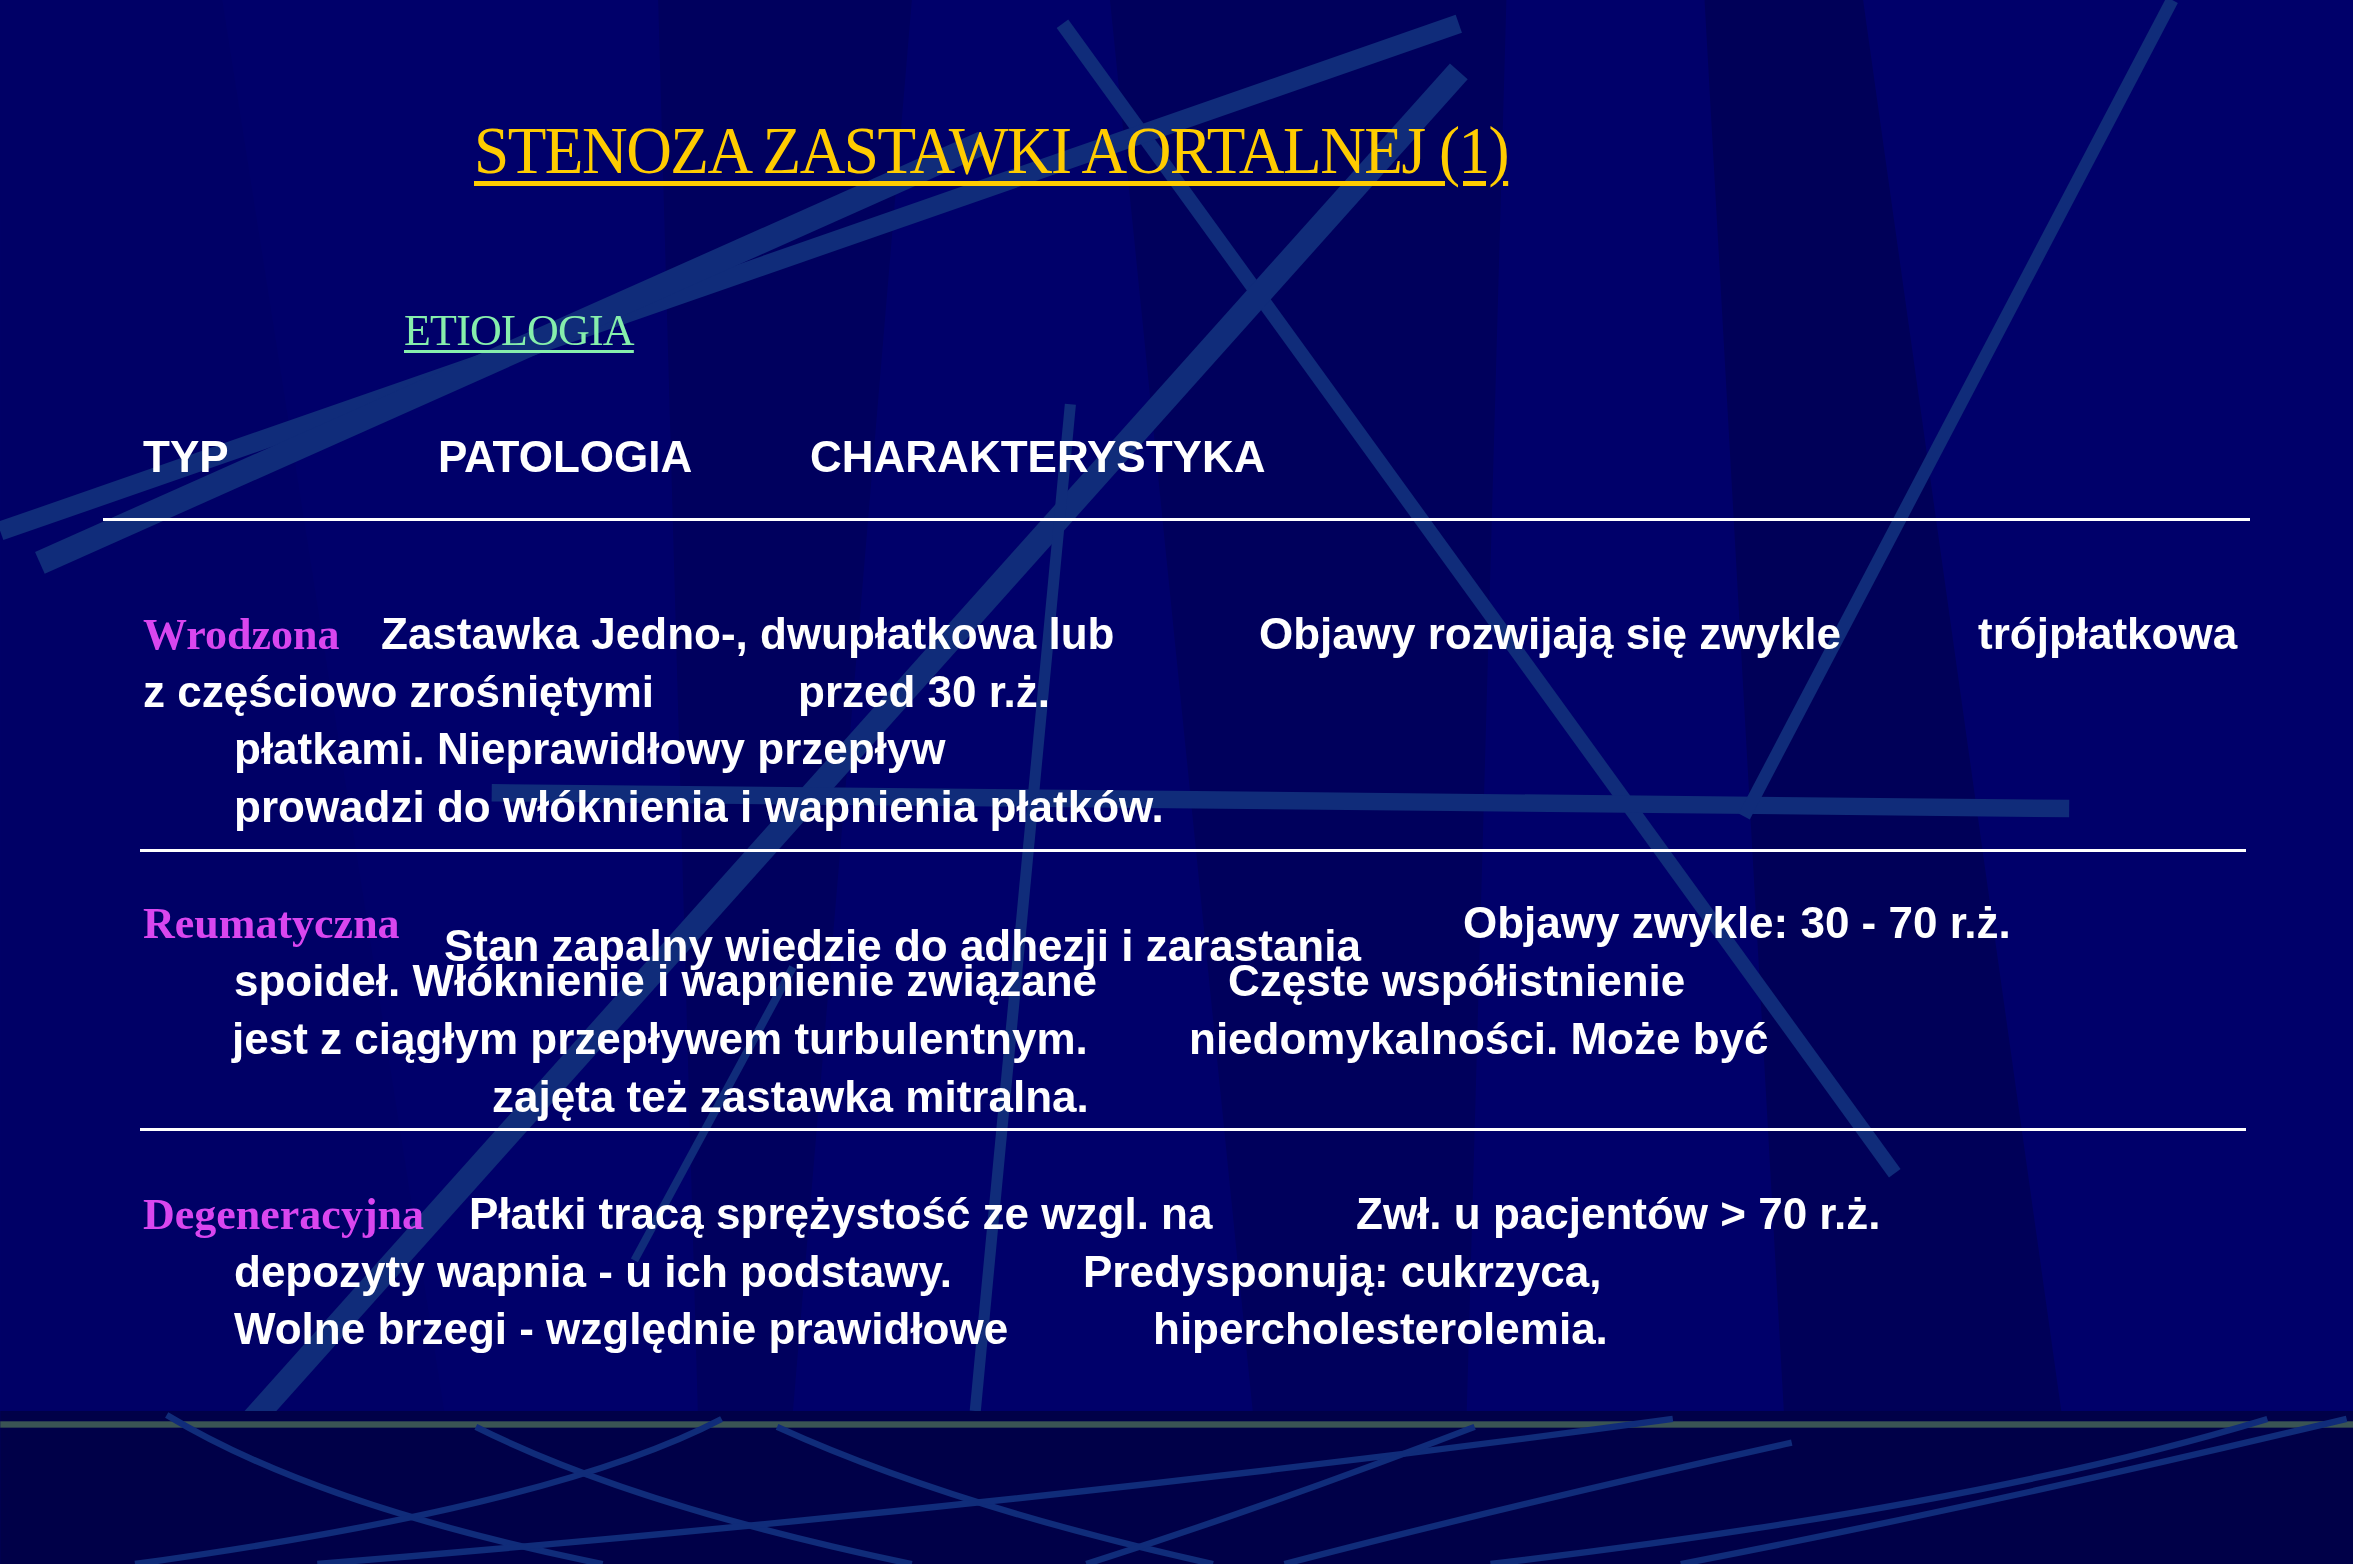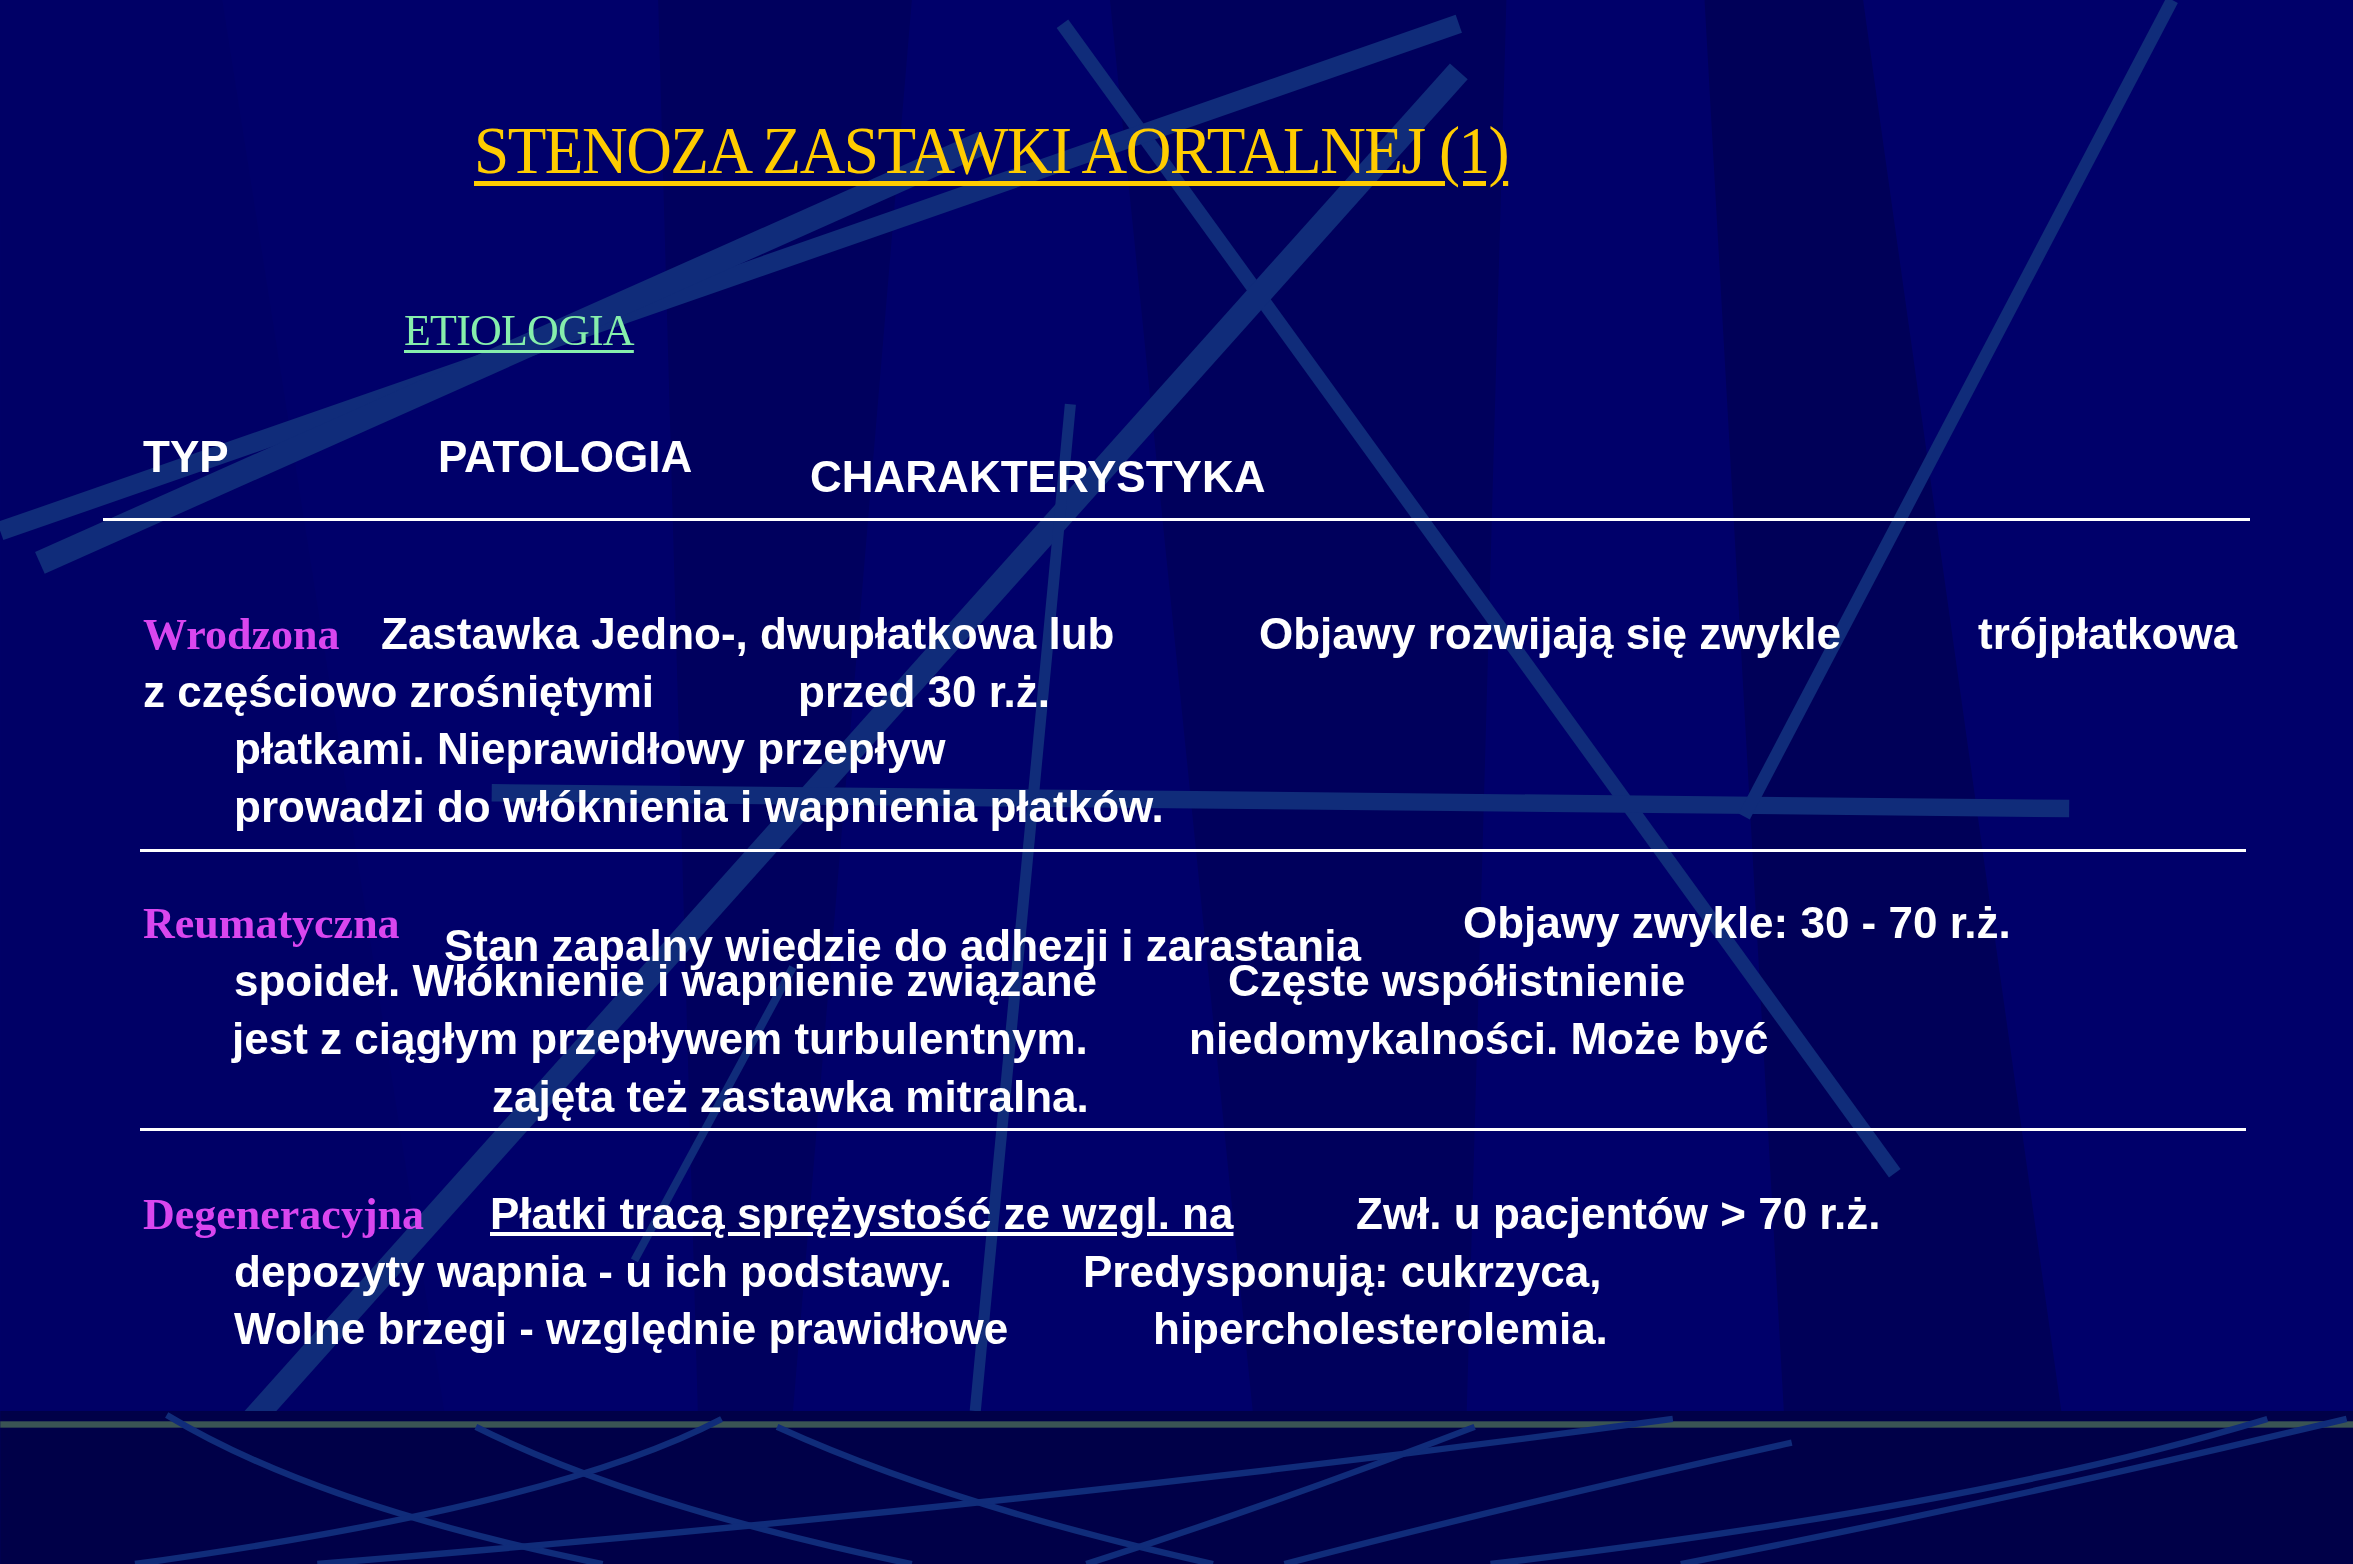--- a/index.html
+++ b/index.html
@@ -49,21 +49,21 @@
   </g>
 </svg>
 
 <div>
   <div class="abs serif title">STENOZA ZASTAWKI AORTALNEJ (1)</div>
   <div class="abs serif subtitle">ETIOLOGIA</div>
 
   <div>
     <div class="abs sans hdr" style="left:143px;">TYP</div>
     <div class="abs sans hdr" style="left:438px;">PATOLOGIA</div>
-    <div class="abs sans hdr" style="left:810px;margin-top:20px;">CHARAKTERYSTYKA</div>
+    <div class="abs sans hdr" style="left:810px;">CHARAKTERYSTYKA</div>
   </div>
   <div class="rule" style="left:103px; top:518px; width:2147px;"></div>
 
   <div>
     <div class="abs serif type" style="left:143px; top:609px;">Wrodzona</div>
     <div class="abs sans txt" style="left:381px; top:609px;">Zastawka Jedno-, dwupłatkowa lub</div>
     <div class="abs sans txt" style="left:1259px; top:609px;">Objawy rozwijają się zwykle</div>
     <div class="abs sans txt" style="left:1978px; top:609px;">trójpłatkowa</div>
     <div class="abs sans txt" style="left:143px; top:667px;">z częściowo zrośniętymi</div>
     <div class="abs sans txt" style="left:798px; top:667px;">przed 30 r.ż.</div>
@@ -79,21 +79,21 @@
     <div class="abs sans txt" style="left:234px; top:956px;">spoideł. Włóknienie i wapnienie związane</div>
     <div class="abs sans txt" style="left:1228px; top:956px;">Częste współistnienie</div>
     <div class="abs sans txt" style="left:232px; top:1014px;">jest z ciągłym przepływem turbulentnym.</div>
     <div class="abs sans txt" style="left:1189px; top:1014px;">niedomykalności. Może być</div>
     <div class="abs sans txt" style="left:492px; top:1072px;">zajęta też zastawka mitralna.</div>
   </div>
   <div class="rule" style="left:140px; top:1128px; width:2106px;"></div>
 
   <div>
     <div class="abs serif type" style="left:143px; top:1189px;">Degeneracyjna</div>
-    <div class="abs sans txt" style="left:490px; top:1189px;text-decoration:underline;">Płatki tracą sprężystość ze wzgl. na</div>
+    <div class="abs sans txt" style="left:469px; top:1189px;">Płatki tracą sprężystość ze wzgl. na</div>
     <div class="abs sans txt" style="left:1356px; top:1189px;text-align:right;">Zwł. u pacjentów &gt; 70 r.ż.</div>
     <div class="abs sans txt" style="left:234px; top:1247px;">depozyty wapnia - u ich podstawy.</div>
     <div class="abs sans txt" style="left:1083px; top:1247px;">Predysponują: cukrzyca,</div>
     <div class="abs sans txt" style="left:234px; top:1304px;">Wolne brzegi - względnie prawidłowe</div>
     <div class="abs sans txt" style="left:1153px; top:1304px;">hipercholesterolemia.</div>
   </div>
 </div>
 
 
 </body></html>

